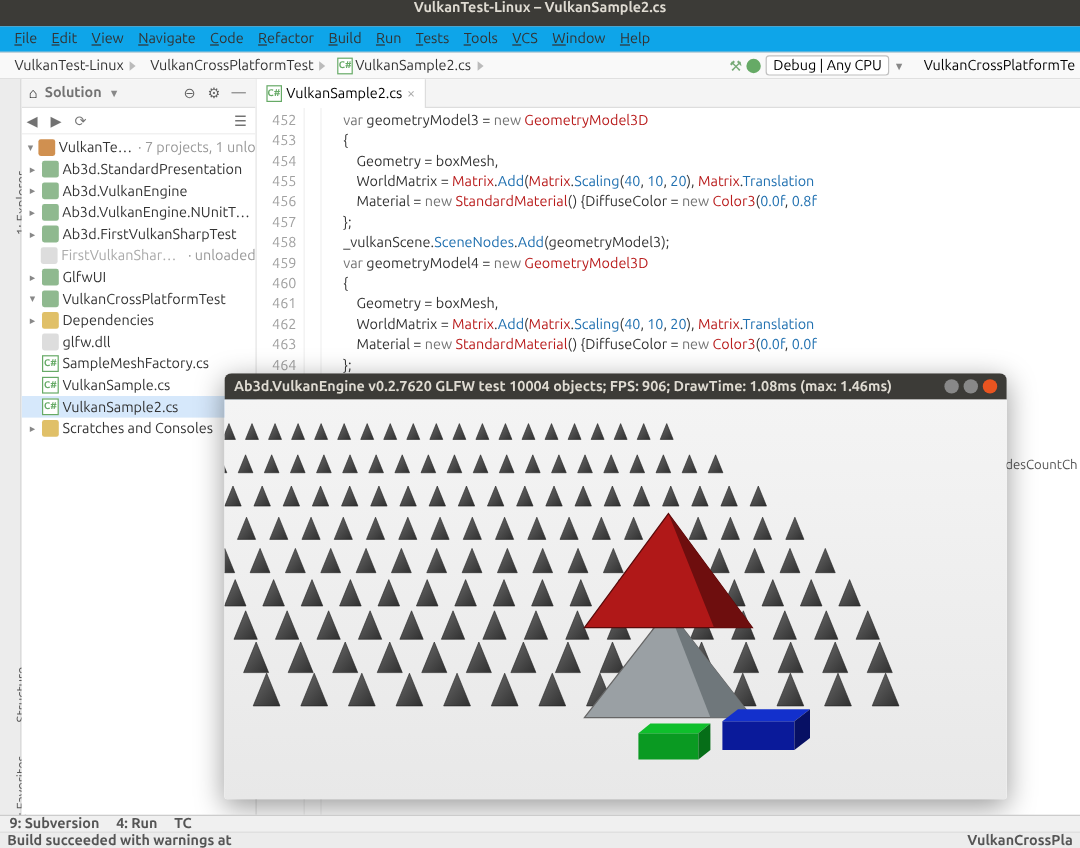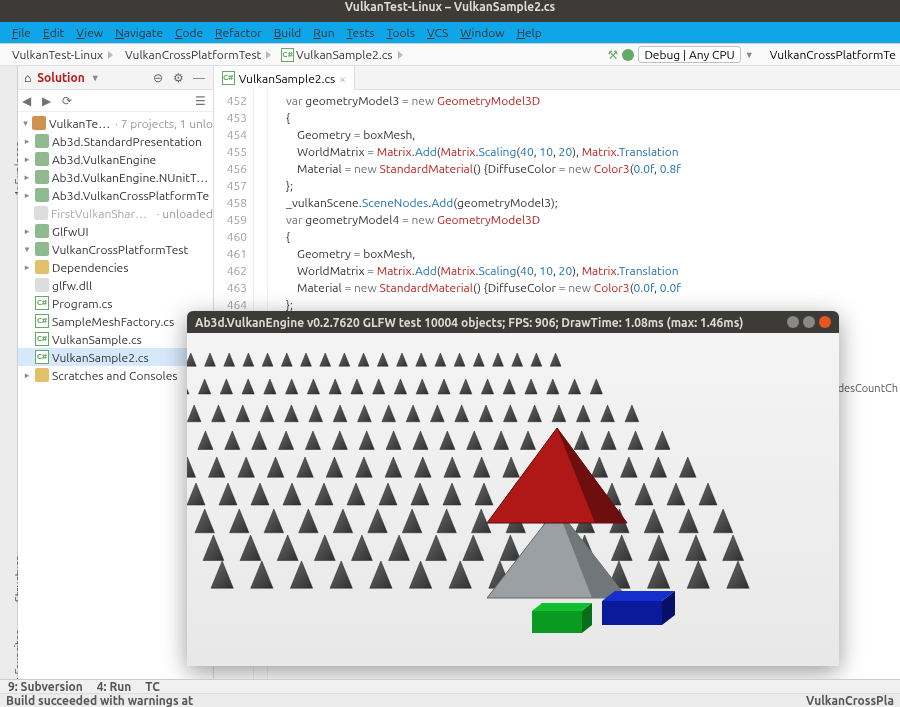--- a/index.html
+++ b/index.html
@@ -18,21 +18,21 @@
 .bc-bug { display:inline-block; width:12px; height:12px; background:#6a6; border-radius:50%; position:relative;}
 .bc-dbgbox { border:1px solid #c0c0c0; padding:1px 5px; border-radius:3px; background:#fff; }
 
 .left-rail { position: absolute; left: 0; top: 66px; bottom: 28px; width: 18px; background: #ececec; border-right: 1px solid #d0d0d0; }
 .rail-label { transform: rotate(-90deg); transform-origin: left top; position: absolute; font-size: 11px; color: #555; white-space: nowrap; }
 .rail-1 { top: 130px; left: 13px; }
 .rail-2 { top: 536px; left: 13px; }
 .rail-3 { top: 620px; left: 13px; }
 
 .panel-header { height: 24px; background: #f4f4f4; display: flex; align-items: center; padding: 0 6px; border-bottom: 1px solid #e0e0e0; gap: 6px; }
-.panel-header .title { font-weight: bold; color: #b91c1c; }
+.panel-header .title { font-weight: bold; color: #737373; }
 .panel-header .spacer { flex: 1; }
 .panel-header .tool-ico { width: 14px; height: 14px; opacity: 0.6; display:inline-block; }
 
 .sidebar { position: absolute; left: 18px; top: 66px; bottom: 28px; width: 196px; background: #fff; border-right: 1px solid #ddd; overflow:hidden;}
 .toolbar-row { height: 22px; border-bottom: 1px solid #eee; display:flex; align-items:center; gap:6px; padding:0 4px;}
 .toolbar-row .tiny-ico{width:14px;height:14px;opacity:.55;}
 .tree { padding: 2px 0; font-size: 11px; color: #333; }
 .tree .node { display: flex; align-items: center; height: 18px; padding-left: 4px; gap: 3px; white-space: nowrap; }
 .tree .exp { width: 10px; height: 10px; display: inline-flex; align-items: center; justify-content: center; color: #888; font-size: 9px; }
 .tree .ico { width: 14px; height: 14px; display: inline-block; flex-shrink:0;}
@@ -164,21 +164,21 @@
         <span class="lbl">Ab3d.VulkanEngine</span>
       </div>
       <div class="node indent1">
         <span class="exp">▸</span>
         <span class="ico ico-lib"></span>
         <span class="lbl">Ab3d.VulkanEngine.NUnitTests</span>
       </div>
       <div class="node indent1">
         <span class="exp">▸</span>
         <span class="ico ico-lib"></span>
-        <span class="lbl">Ab3d.VulkanCrossPlatformTe</span>
+        <span class="lbl">Ab3d.FirstVulkanSharpTest</span>
       </div>
       <div class="node indent1 unl">
         <span class="exp"></span>
         <span class="ico ico-dll"></span>
         <span class="lbl">FirstVulkanSharpTest</span>
         <span class="muted"> · unloaded</span>
       </div>
       <div class="node indent1">
         <span class="exp">▸</span>
         <span class="ico ico-lib"></span>
@@ -191,25 +191,20 @@
       </div>
       <div class="node indent2">
         <span class="exp">▸</span>
         <span class="ico ico-folder"></span>
         <span class="lbl">Dependencies</span>
       </div>
       <div class="node indent2">
         <span class="exp"></span>
         <span class="ico ico-dll"></span>
         <span class="lbl">glfw.dll</span>
-      </div>
-      <div class="node indent2">
-        <span class="exp"></span>
-        <span class="ico ico-cs"></span>
-        <span class="lbl">Program.cs</span>
       </div>
       <div class="node indent2">
         <span class="exp"></span>
         <span class="ico ico-cs"></span>
         <span class="lbl">SampleMeshFactory.cs</span>
       </div>
       <div class="node indent2">
         <span class="exp"></span>
         <span class="ico ico-cs"></span>
         <span class="lbl">VulkanSample.cs</span>

